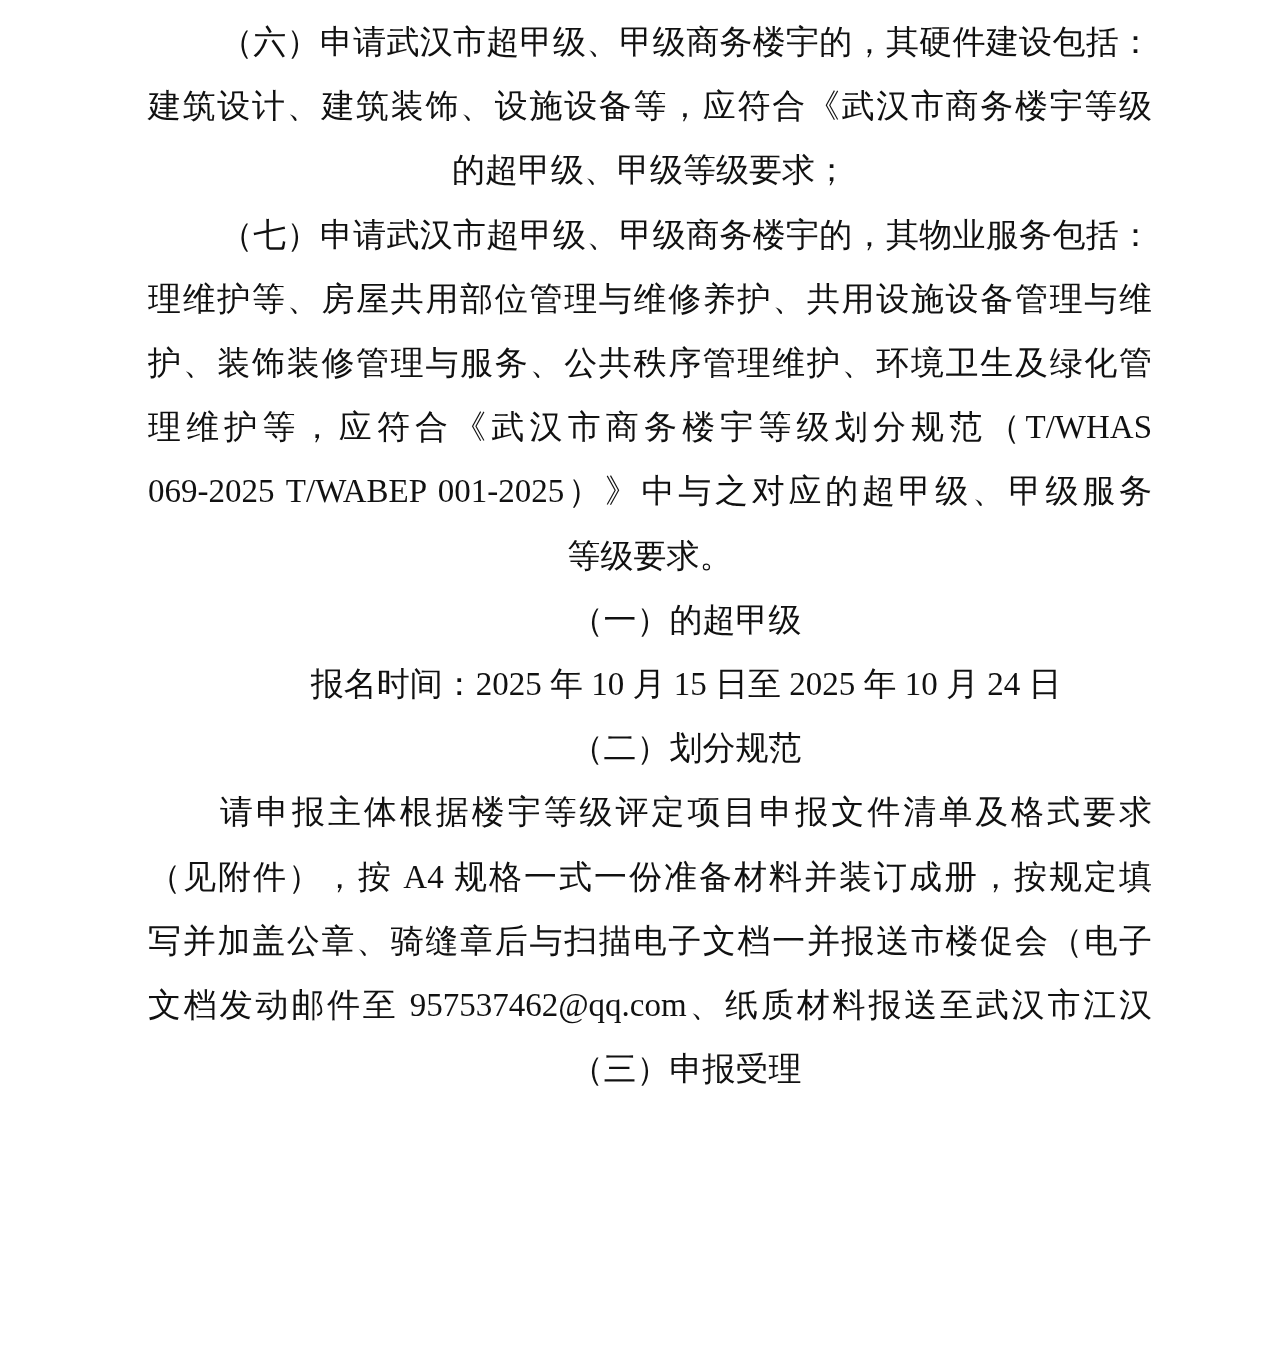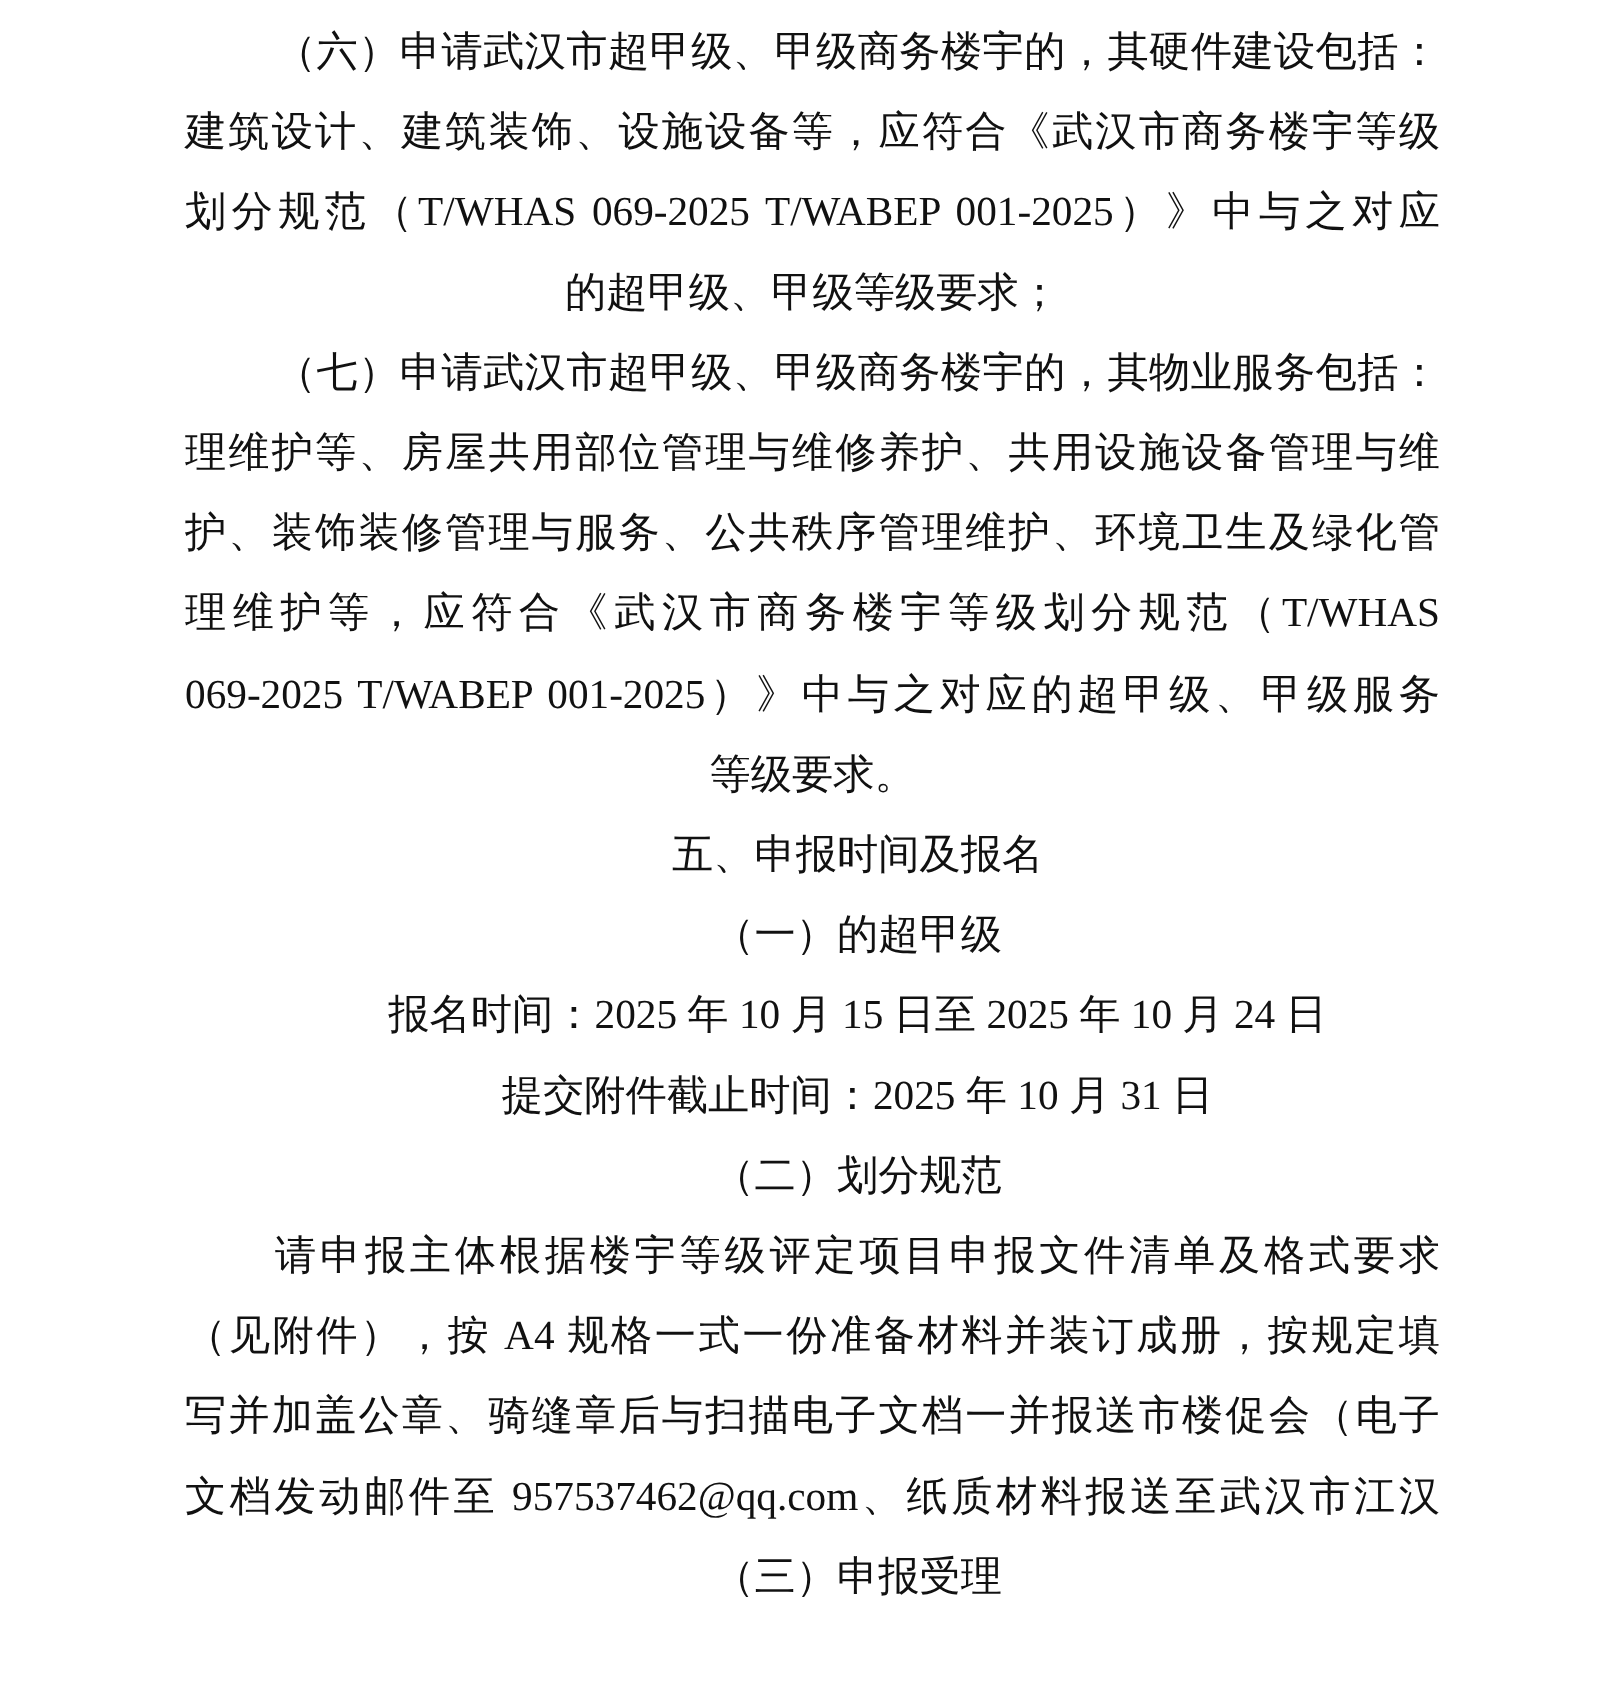--- a/index.html
+++ b/index.html
@@ -37,32 +37,29 @@
     text-align-last: justify;
   }
 </style>
 </head>
 <body>
 
 <div class="page" style="background: rgb(255, 255, 255);">
   <div class="text-block" id="text-block" style="color: rgb(17, 17, 17);">
       <div class="line indent justify">（六）申请武汉市超甲级、甲级商务楼宇的，其硬件建设包括：</div>
       <div class="line justify">建筑设计、建筑装饰、设施设备等，应符合《武汉市商务楼宇等级</div>
-      <div class="line justify">划分规范（T/WHAS 069-2025 T/WABEP 001-2025）》中与之对应</div>
       <div class="line">的超甲级、甲级等级要求；</div>
       <div class="line indent justify">（七）申请武汉市超甲级、甲级商务楼宇的，其物业服务包括：</div>
       <div class="line justify">理维护等、房屋共用部位管理与维修养护、共用设施设备管理与维</div>
       <div class="line justify">护、装饰装修管理与服务、公共秩序管理维护、环境卫生及绿化管</div>
       <div class="line justify">理维护等，应符合《武汉市商务楼宇等级划分规范（T/WHAS</div>
       <div class="line justify">069-2025 T/WABEP 001-2025）》中与之对应的超甲级、甲级服务</div>
       <div class="line">等级要求。</div>
-      <div class="line indent">五、申报时间及报名</div>
       <div class="line indent">（一）的超甲级</div>
       <div class="line indent">报名时间：2025 年 10 月 15 日至 2025 年 10 月 24 日</div>
-      <div class="line indent">提交附件截止时间：2025 年 10 月 31 日</div>
       <div class="line indent">（二）划分规范</div>
       <div class="line indent justify">请申报主体根据楼宇等级评定项目申报文件清单及格式要求</div>
       <div class="line justify">（见附件），按 A4 规格一式一份准备材料并装订成册，按规定填</div>
       <div class="line justify">写并加盖公章、骑缝章后与扫描电子文档一并报送市楼促会（电子</div>
       <div class="line justify">文档发动邮件至 957537462@qq.com、纸质材料报送至武汉市江汉</div>
       <div class="line indent">（三）申报受理</div>
     </div>
 </div>
 
 </body></html>

